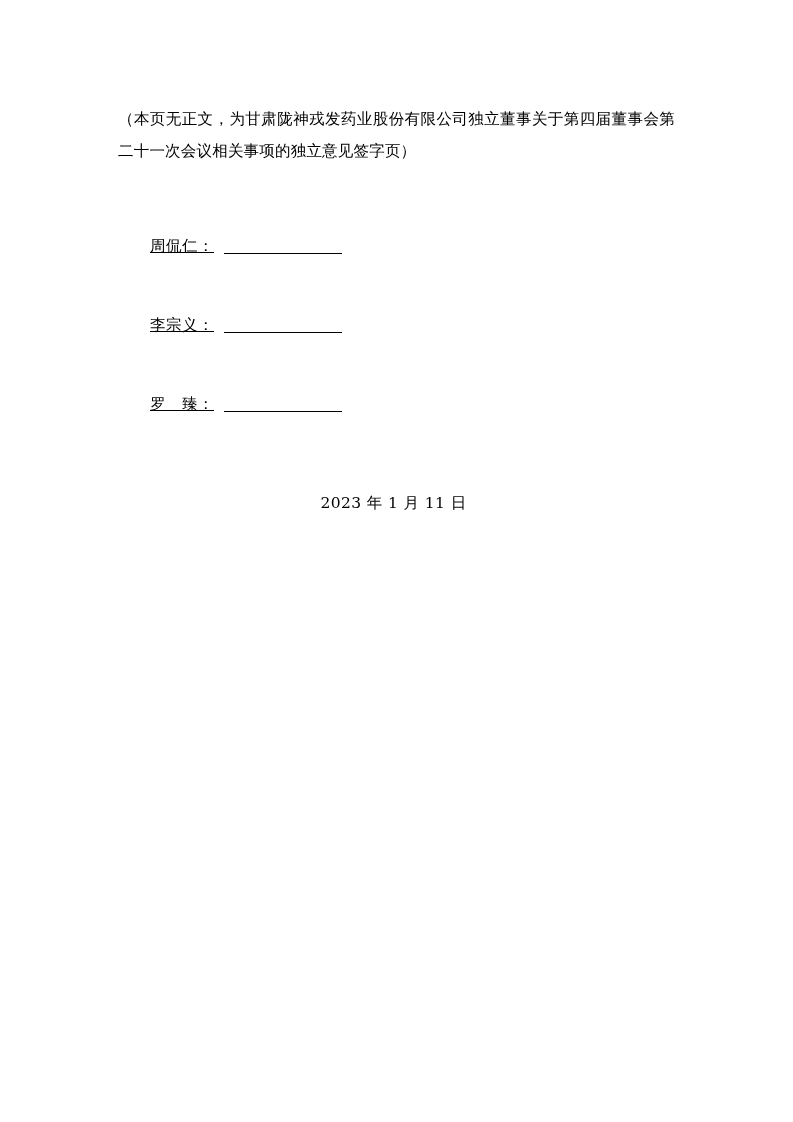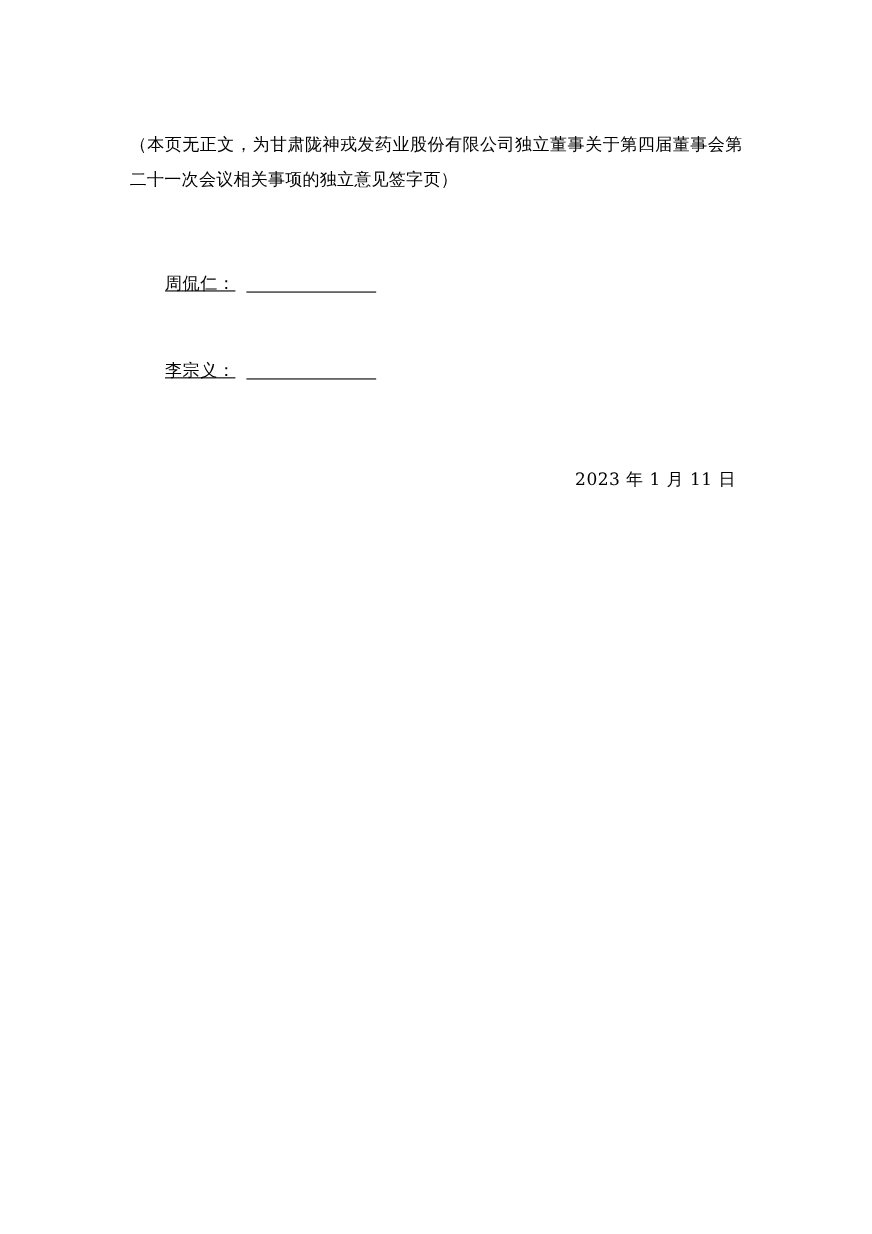--- a/index.html
+++ b/index.html
@@ -16,21 +16,20 @@
     overflow: hidden;
   }
   .page {
     position: absolute;
     left: 0;
     top: 0;
     width: 793px;
     height: 982px;
     box-sizing: border-box;
     padding: 96px 118px 96px 118px;
-    margin-top: 12px;
   }
   .intro {
     font-size: 15.5px;
     line-height: 2.05;
     letter-spacing: 0.2px;
     text-align: justify;
     text-justify: inter-ideograph;
     margin: 0;
     padding-top: 8px;
   }
@@ -67,21 +66,21 @@
     width: 118px;
     border-bottom: 1.6px solid #000000;
     margin-left: 10px;
     margin-bottom: 3px;
     height: 1px;
   }
   .date {
     margin: 0;
     padding-top: 78px;
     padding-right: 6px;
-    text-align: right;
+    text-align: center;
     font-size: 15.5px;
     letter-spacing: 0.4px;
   }
 </style>
 </head>
 <body>
 
 <div class="page">
 
   <p class="intro">（本页无正文，为甘肃陇神戎发药业股份有限公司独立董事关于第四届董事会第二十一次会议相关事项的独立意见签字页）</p>
@@ -89,17 +88,21 @@
 
   <ul class="sig-list">
     <li class="sig-row">
       <span class="sig-name">周侃仁：</span>
       <span class="sig-line"></span>
     </li>
     <li class="sig-row">
       <span class="sig-name">李宗义：</span>
       <span class="sig-line"></span>
     </li>
+    <li class="sig-row">
+      <span class="sig-name">罗　臻：</span>
+      <span class="sig-line"></span>
+    </li>
   </ul>
 
   <p class="date">2023 年 1 月 11 日</p>
 
 </div>
 
 </body></html>

